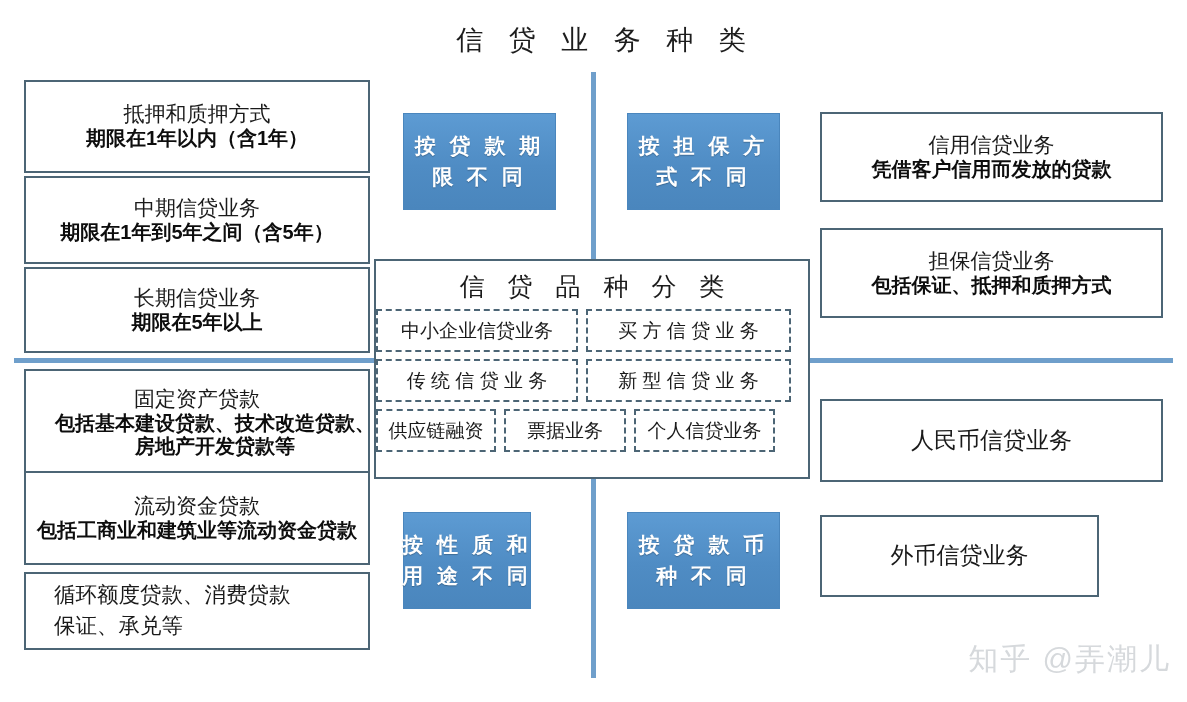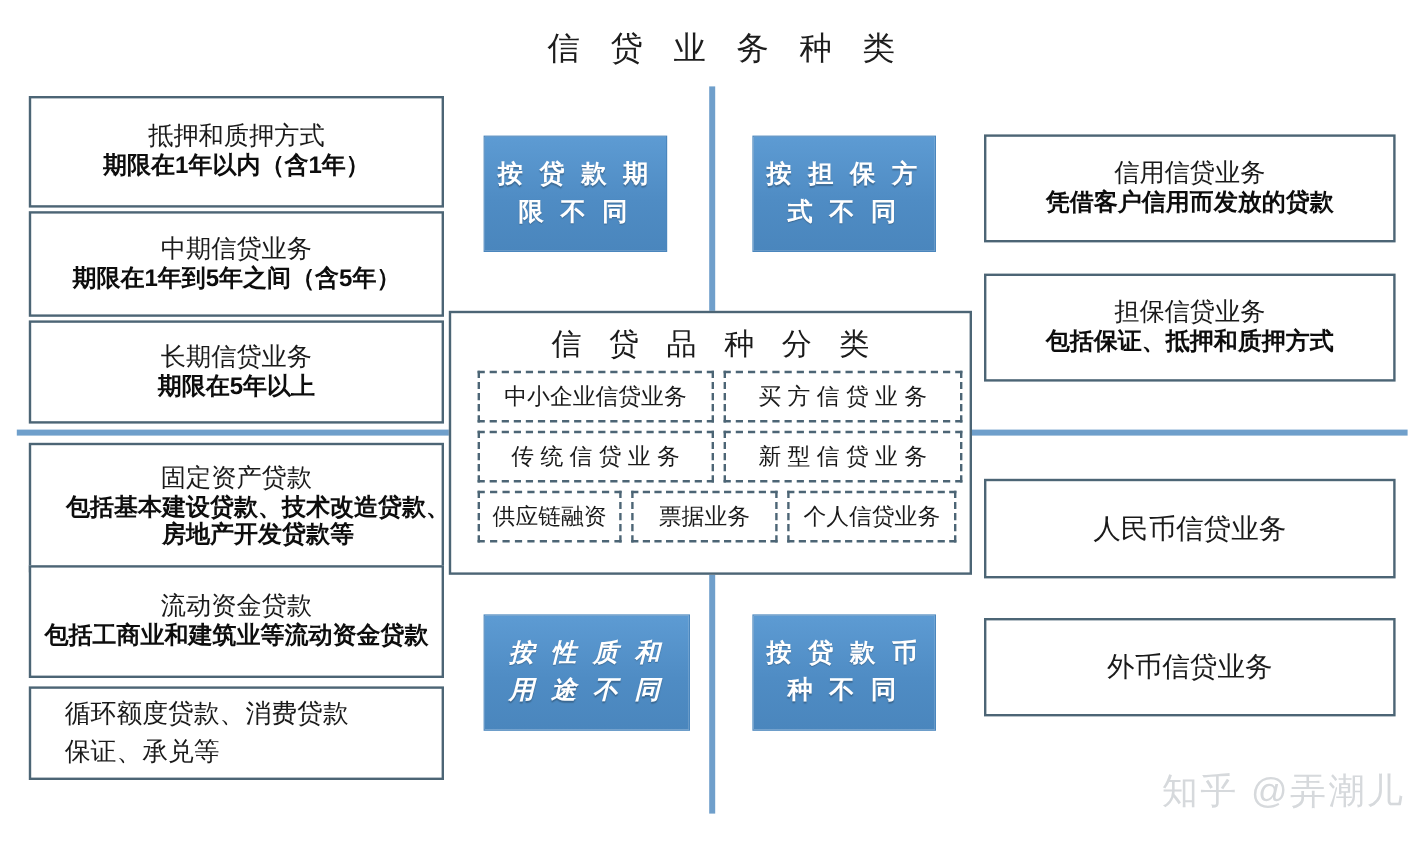--- a/index.html
+++ b/index.html
@@ -47,21 +47,21 @@
 
   
   .centerpanel{
     position:absolute;box-sizing:border-box;
     border:2.5px solid #4c6575;background:#ffffff;
   }
   .center-title{
     text-align:center;font-size:25px;letter-spacing:8px;color:#1a1a1a;
     padding-top:9px;padding-left:8px;white-space:nowrap;font-weight:400;
   }
-  .subgrid{padding:6px 6px 6px 22px;}
+  .subgrid{padding:6px 6px 6px 0;}
   .subrow{display:flex;gap:8px;margin-bottom:7px;}
   .subrow:last-child{margin-bottom:0;}
   .dashbox{
     box-sizing:border-box;border:2px dashed #4c6575;background:#fff;
     display:flex;align-items:center;justify-content:center;
     height:43px;font-size:19px;color:#1a1a1a;white-space:nowrap;
   }
 
   
   .watermark{
@@ -115,21 +115,21 @@
   <div class="bluebox" style="left:403px;top:113px;width:153px;height:97px;">
     <div class="bl">按 贷 款 期</div>
     <div class="bl">限   不   同</div>
   </div>
 
   <div class="bluebox" style="left:627px;top:113px;width:153px;height:97px;">
     <div class="bl">按 担 保 方</div>
     <div class="bl">式   不   同</div>
   </div>
 
-  <div class="bluebox" style="left:403px;top:512px;width:172px;height:97px;font-style:italic;">
+  <div class="bluebox" style="left:403px;top:512px;width:128px;height:97px;">
     <div class="bl">按 性 质 和</div>
     <div class="bl">用 途 不 同</div>
   </div>
 
   <div class="bluebox" style="left:627px;top:512px;width:153px;height:97px;">
     <div class="bl">按 贷 款 币</div>
     <div class="bl">种   不   同</div>
   </div>
 
   <div class="centerpanel" style="left:374px;top:259px;width:436px;height:220px;">
@@ -158,19 +158,19 @@
 
   <div class="card" style="left:820px;top:228px;width:343px;height:90px;">
     <div class="l1">担保信贷业务</div>
     <div class="l2">包括保证、抵押和质押方式</div>
   </div>
 
   <div class="card" style="left:820px;top:399px;width:343px;height:83px;">
     <div class="l1" style="font-size:23px;font-family:Liberation Serif, serif;">人民币信贷业务</div>
   </div>
 
-  <div class="card" style="left:820px;top:515px;width:343px;height:82px;">
+  <div class="card" style="left:820px;top:515px;width:279px;height:82px;">
     <div class="l1" style="font-size:23px;">外币信贷业务</div>
   </div>
 
   <div class="watermark">知乎 @弄潮儿</div>
 
 </div>
 
 </body></html>

